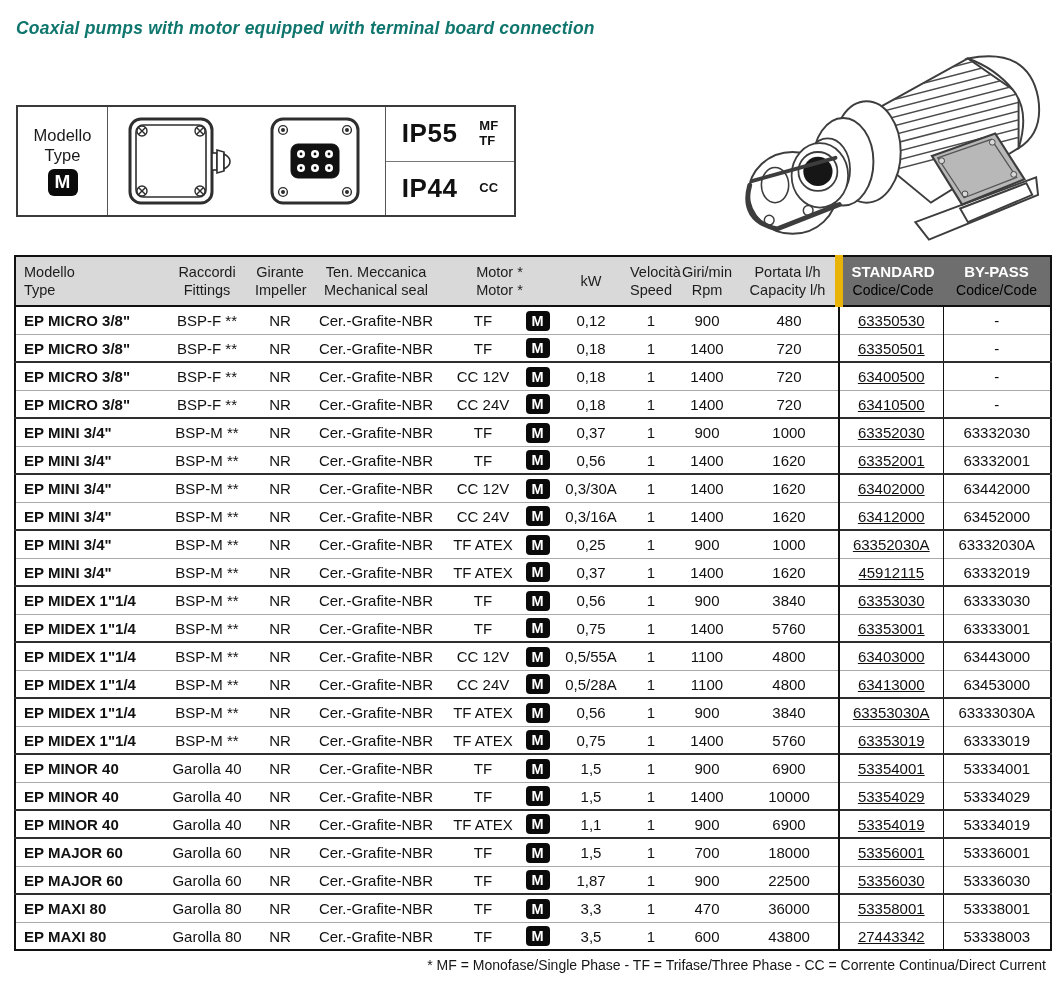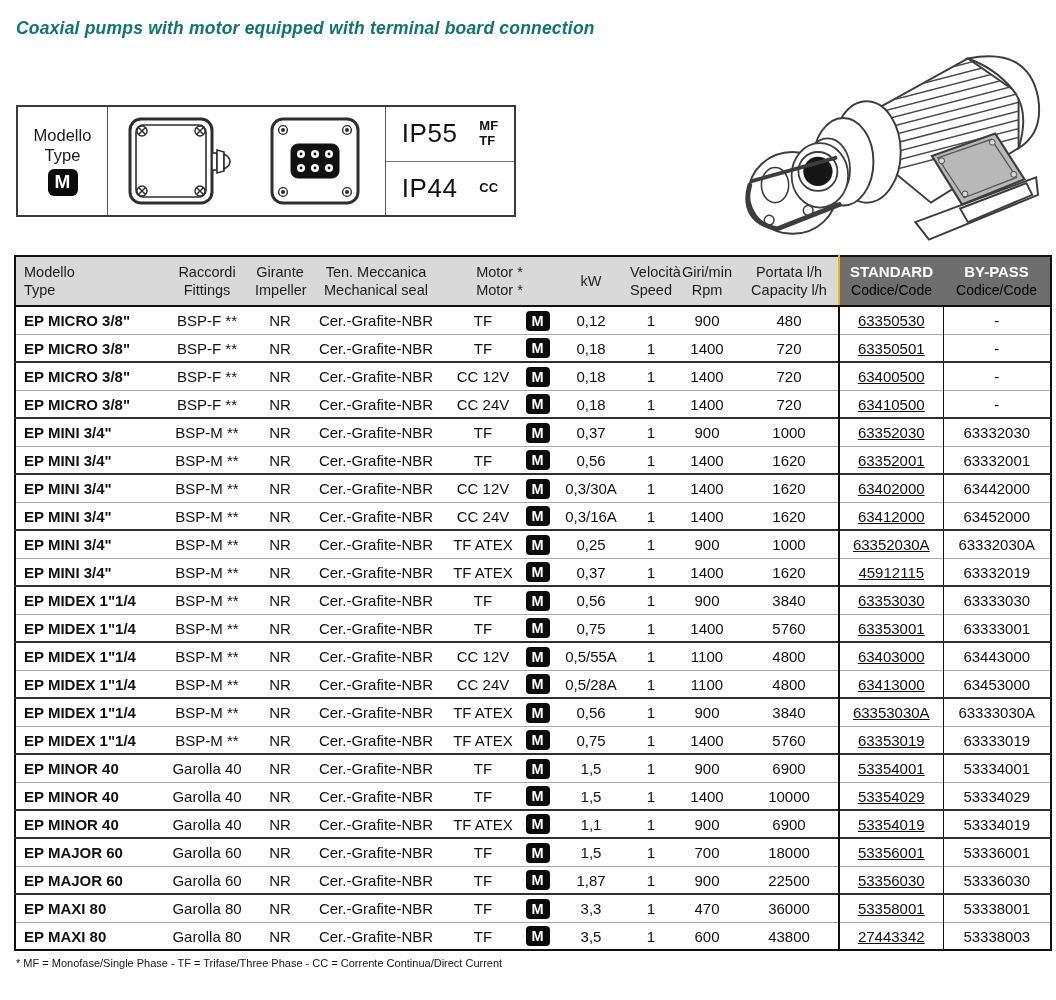--- a/index.html
+++ b/index.html
@@ -40,58 +40,58 @@
   }
   .ib-illus {
     flex: 1; display: flex; align-items: center; justify-content: center;
     gap: 38px; border-right: 1.5px solid #555; padding-right: 6px;
   }
   .ib-ip { width: 128px; display: flex; flex-direction: column; }
   .ip-row {
     flex: 1; display: flex; align-items: center; justify-content: center; gap: 10px;
   }
   .ip-row.first { border-bottom: 1.5px solid #777; }
-  .ip-code { font-size: 26px; font-weight: normal; letter-spacing: .5px; }
+  .ip-code { font-size: 26px; font-weight: bold; letter-spacing: .5px; }
   .ip-tags { font-size: 13px; font-weight: bold; line-height: 1.15; text-align: left; margin-left: 12px; }
   .pump-art { position: absolute; right: 0px; top: 0px; width: 312px; height: 226px; }
 
   
   table.pump-table {
     width: 1036px; border-collapse: collapse; table-layout: fixed;
     border: 2.5px solid #111; margin-top: 8px;
     font-size: 15px;
   }
   thead th {
     background: #d9d9d9; font-weight: normal; color: #1c1c1c;
     font-size: 14.5px; line-height: 1.25; padding: 6px 2px;
     border-bottom: 2.5px solid #111; vertical-align: middle;
   }
   thead th.h-left { text-align: left; padding-left: 8px; }
   thead th.h-dark {
     background: #6e6e6e; color: #fff;
   }
   thead th.h-dark .l1 { font-weight: bold; font-size: 15px; color: #ffffff; }
   thead th.h-dark .l2 { font-weight: normal; font-size: 14px; color: #000000; }
-  thead th.h-std { border-left: 2px solid #eab308; }
+  thead th.h-std { border-left: 8px solid #eab308; }
   tbody td {
     height: 28px; text-align: center; vertical-align: middle;
     border-top: 1px solid #a9a9a9; background: #fff; padding: 0 2px;
     white-space: nowrap; overflow: hidden;
   }
   tbody tr.group-start td { border-top: 2px solid #2e2e2e; }
   tbody tr:first-child td { border-top: none; }
   td.c-model { text-align: left; font-weight: bold; padding-left: 8px; font-size: 15px; }
   td.c-std { border-left: 2px solid #111; border-right: 1.5px solid #111; text-decoration: underline; }
   .m-badge.sm {
     width: 24px; height: 20px; border-radius: 4px; font-size: 14.5px; margin-top: 0;
   }
 
   
   .footnotes { margin-top: 5px; padding-left: 2px; }
-  .footnotes div { font-size: 11px; color: #161616; line-height: 1.3; }
+  .footnotes div { font-size: 14px; color: #161616; line-height: 1.3; text-align: right; }
 </style>
 </head>
 <body>
 
 <div class="page">
 
   <div class="page-title">Coaxial pumps with motor equipped with terminal board connection</div>
 
   <div class="top-row">
 

